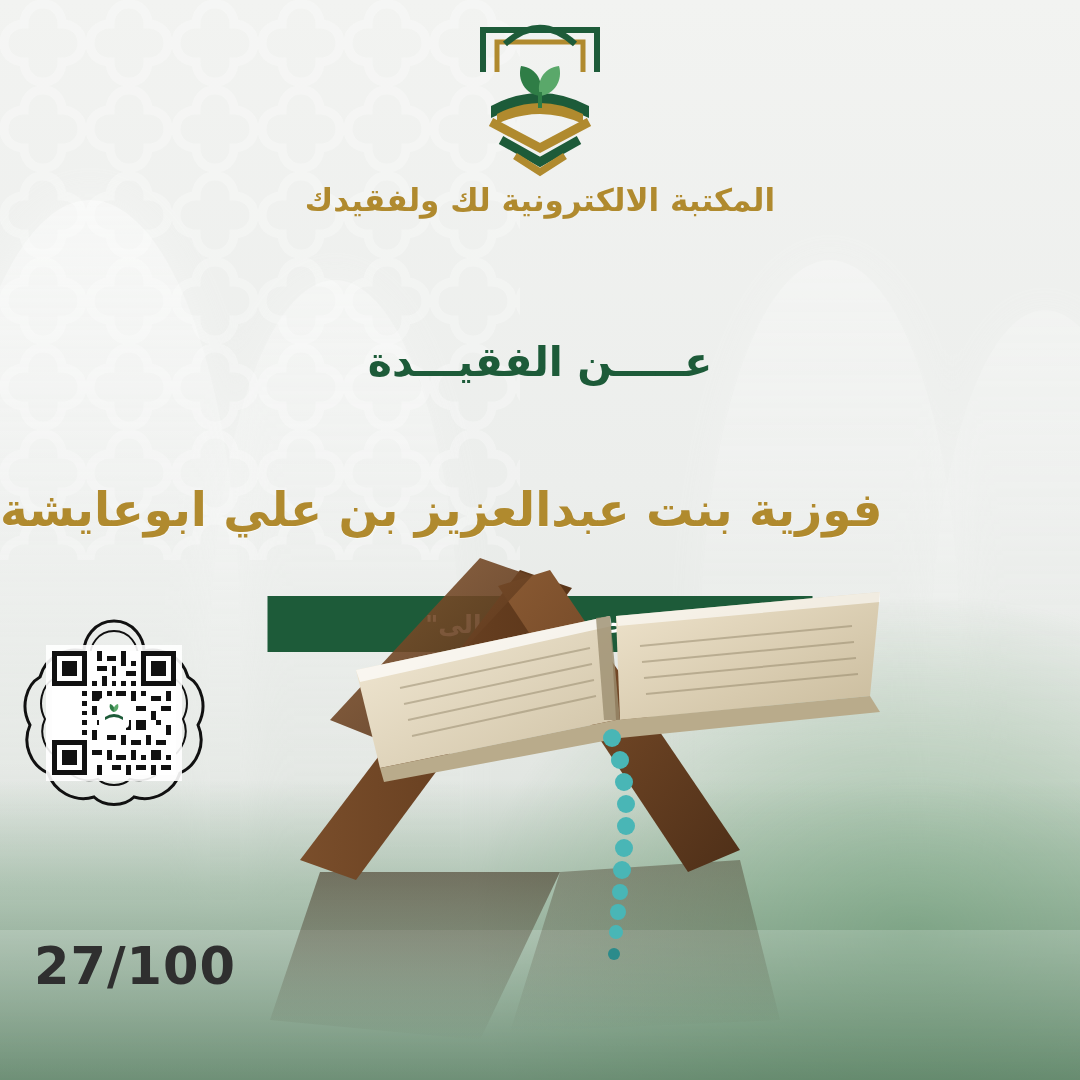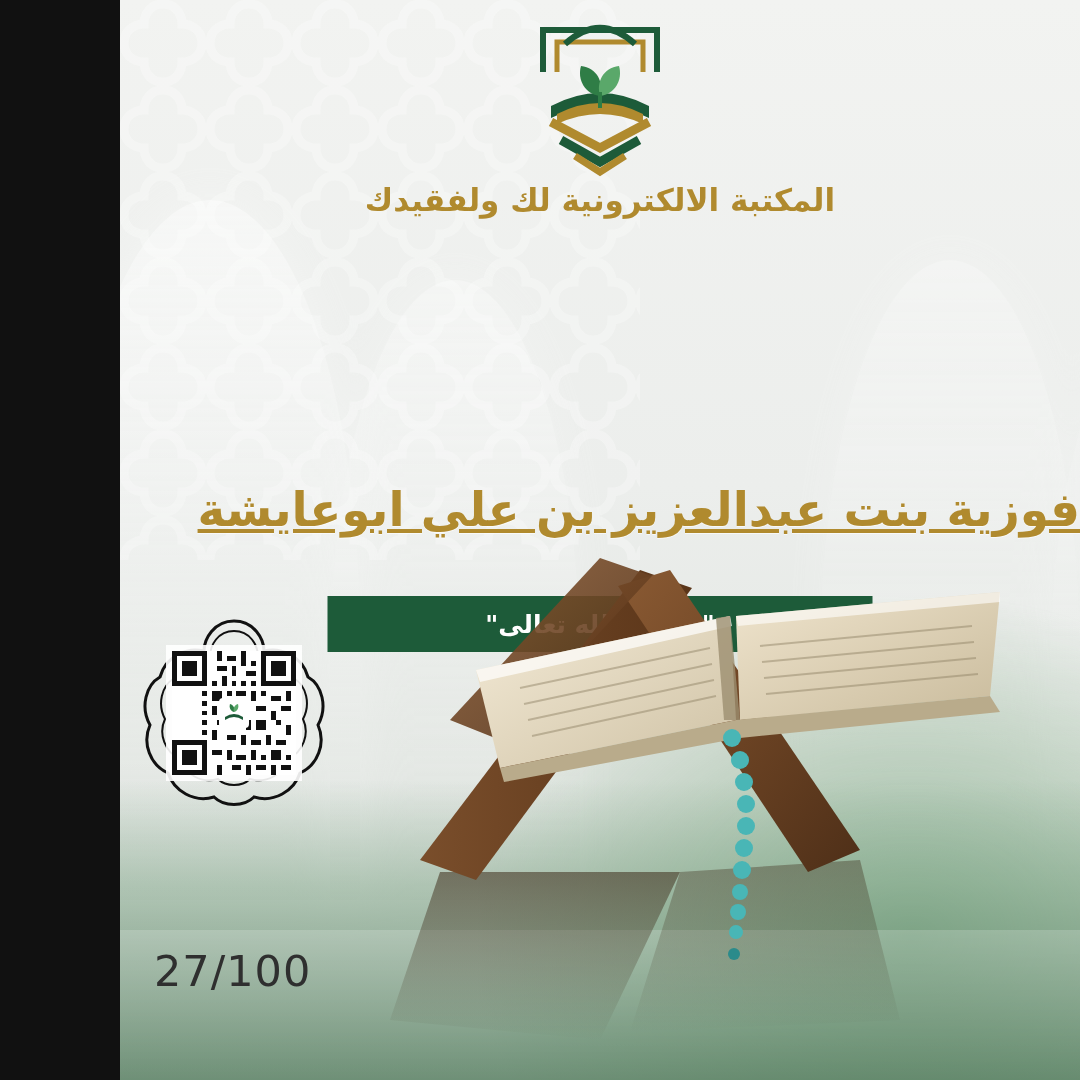--- a/index.html
+++ b/index.html
@@ -2,21 +2,21 @@
 <html lang="ar" dir="rtl"><head>
 <meta charset="utf-8">
 <style>
   html, body {
     margin: 0;
     padding: 0;
     background: #111;
   }
   .canvas {
     position: relative;
-    width: 960px;
+    width: 1080px;
     height: 1080px;
     overflow: hidden;
     font-family: "DejaVu Sans", "Liberation Sans", sans-serif;
     background: #eef0ee;
     user-select: none;
   }
 
   
   .bg-base {
     position: absolute;
@@ -110,27 +110,26 @@
     text-align: center;
     color: #1d5b39;
     font-size: 41px;
     font-weight: 700;
     direction: rtl;
   }
   .deceased-name {
     position: absolute;
     top: 482px;
     left: 0; right: 0;
-    text-align: right;
+    text-align: left;
     color: #b08a2e;
     font-size: 47px;
     font-weight: 700;
     direction: rtl;
     text-shadow: 0 1px 0 rgba(255,255,255,.6);
-    text-decoration: underline;
   }
   .prayer-bar {
     position: absolute;
     top: 596px;
     left: 50%;
     transform: translateX(-50%);
     width: 545px;
     height: 56px;
     background: #1d5b39;
     display: flex;
@@ -171,22 +170,22 @@
     align-items: center;
     justify-content: center;
   }
 
   
   .counter {
     position: absolute;
     left: 34px;
     bottom: 84px;
     color: #2f2f2f;
-    font-size: 43px;
-    font-weight: 400;
+    font-size: 51px;
+    font-weight: 700;
     letter-spacing: 1px;
     direction: ltr;
   }
 
   
   .photo {
     position: absolute;
     left: 180px;
     bottom: 40px;
     width: 700px;
@@ -235,20 +234,21 @@
     <path d="M95 82 C80 80 72 66 76 52 C92 54 99 68 95 82 Z" fill="#2f7d46"></path>
     <path d="M95 82 C110 80 118 66 114 52 C98 54 91 68 95 82 Z" fill="#5aa86a"></path>
     <rect x="93" y="78" width="4" height="16" fill="#2f7d46"></rect>
 
     <path d="M46 108 L95 134 L144 108" fill="none" stroke="#b08a2e" stroke-width="9"></path>
     <path d="M56 126 L95 148 L134 126" fill="none" stroke="#1d5b39" stroke-width="9"></path>
     <path d="M70 142 L95 158 L120 142" fill="none" stroke="#b08a2e" stroke-width="7"></path>
   </svg>
 
   <div class="org-name">المكتبة الالكترونية لك ولفقيدك</div>
+  <div class="headline-2">عـــــن الفقيـــدة</div>
   <div class="deceased-name">فوزية بنت عبدالعزيز بن علي ابوعايشة</div>
   <div class="prayer-bar">
     <span>"رحمها الله تعالى"</span>
   </div>
 
   <svg class="photo" viewBox="0 0 700 620">
     <defs>
       <linearGradient id="wood1" x1="0" y1="0" x2="1" y2="1">
         <stop offset="0%" stop-color="#8a5a33"></stop>
         <stop offset="50%" stop-color="#6d4424"></stop>

